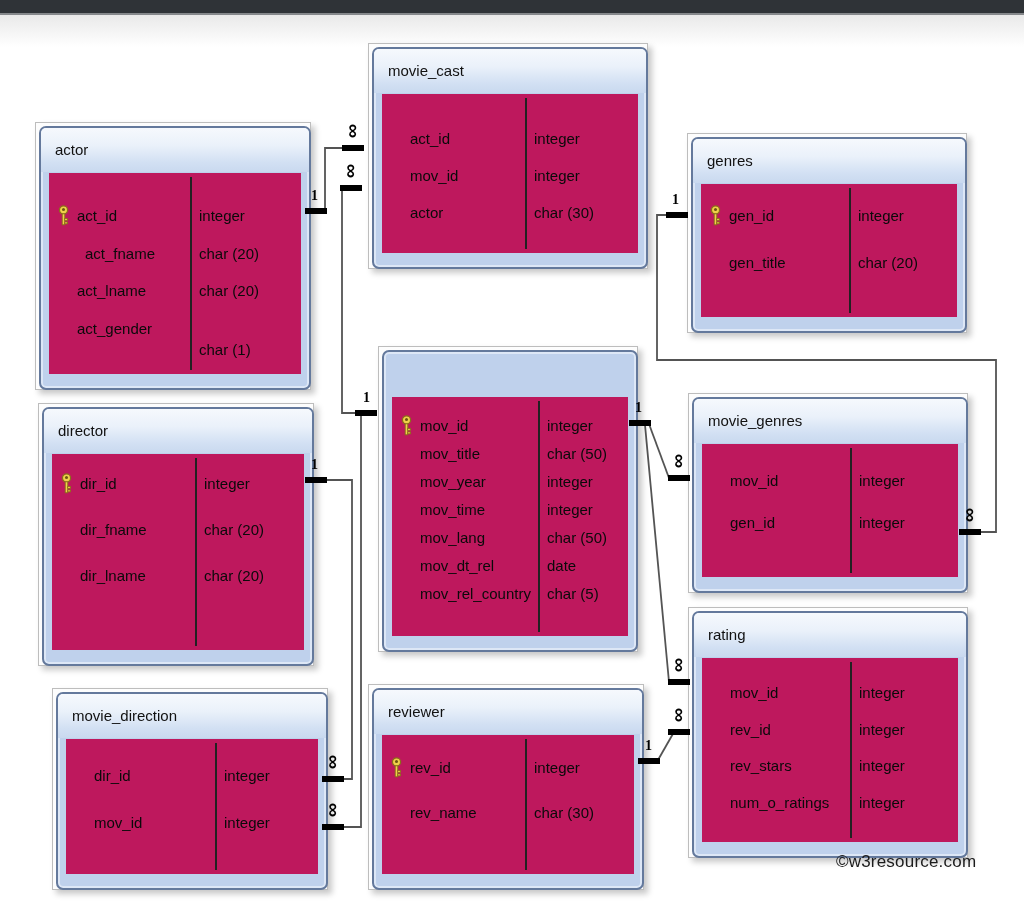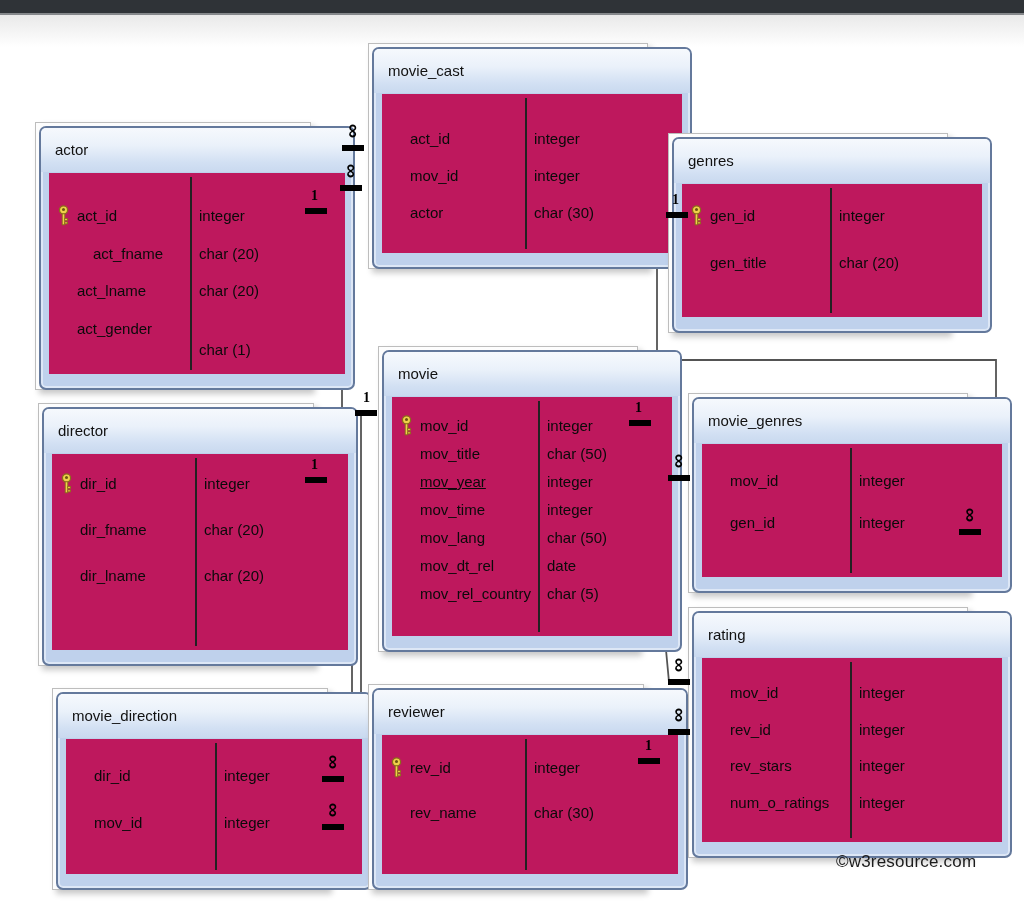--- a/index.html
+++ b/index.html
@@ -13,21 +13,20 @@
     background:linear-gradient(#e9e9e9,#ffffff);}
   
   .table-frame{
     position:absolute;background:#fdfdfd;border:1px solid #bdbdbd;padding:3px;
     box-shadow:4px 4px 6px rgba(0,0,0,0.22);
   }
   .table-inner{
     position:relative;width:100%;height:100%;
     border:2px solid #64799c;border-radius:7px;background:#bfd1ec;overflow:hidden;
     box-shadow:inset 0 0 0 2px #dde7f6;
-    padding-left:44px;
   }
   .table-header{
     position:absolute;left:0;top:0;right:0;height:44px;
     background:linear-gradient(#f6f9fd 0%, #eaf1fa 40%, #d2e0f3 78%, #c9d9ef 100%);
   }
   .table-title{
     position:absolute;left:14px;top:13px;font-size:15px;color:#111;white-space:nowrap;
   }
   .table-body{
     position:absolute;left:8px;right:8px;top:45px;bottom:14px;background:#be185d;
@@ -82,21 +81,21 @@
                   <circle cx="6.5" cy="5" r="4.1" fill="#f0d04a" stroke="#8a6d1a" stroke-width="1.3"></circle>
                   <circle cx="6.5" cy="4.4" r="1.5" fill="#6b5512"></circle>
                   <rect x="5.2" y="8.8" width="2.6" height="11" fill="#f0d04a" stroke="#8a6d1a" stroke-width="0.9"></rect>
                   <rect x="7.6" y="13.5" width="3" height="1.8" fill="#f0d04a" stroke="#8a6d1a" stroke-width="0.8"></rect>
                   <rect x="7.6" y="17" width="3" height="1.8" fill="#f0d04a" stroke="#8a6d1a" stroke-width="0.8"></rect>
                 </svg></span>
               <span class="field-name" style="left: 28px;">act_id</span>
               <span class="field-type" style="left: 150px;">integer</span>
             </div>
             <div class="table-row" style="top: 69px;">
-              <span class="field-name" style="left: 44px;">act_fname</span>
+              <span class="field-name" style="left: 36px;">act_fname</span>
               <span class="field-type" style="left: 150px;">char (20)</span>
             </div>
             <div class="table-row" style="top: 106px;">
               <span class="field-name" style="left: 28px;">act_lname</span>
               <span class="field-type" style="left: 150px;">char (20)</span>
             </div>
             <div class="table-row" style="top: 144px;">
               <span class="field-name" style="left: 28px;">act_gender</span>
               <span class="field-type" style="left: 150px; margin-top: 21px;">char (1)</span>
             </div>
@@ -118,21 +117,21 @@
               <span class="field-name" style="left: 28px;">mov_id</span>
               <span class="field-type" style="left: 152px;">integer</span>
             </div>
             <div class="table-row" style="top: 107px;">
               <span class="field-name" style="left: 28px;">actor</span>
               <span class="field-type" style="left: 152px;">char (30)</span>
             </div>
           </div>
         </div>
       </div>
-      <div class="table-frame" style="left: 668px; top: 133px; width: 272px; height: 192px;">
+      <div class="table-frame" style="left: 687px; top: 133px; width: 272px; height: 192px;">
         <div class="table-inner">
           <div class="table-header">
             <div class="table-title">genres</div>
           </div>
           <div class="table-body">
             <div class="table-divider" style="left: 148px;"></div>
             <div class="table-row" style="top: 20px;">
               <span class="key-icon" style="left: 8px;"><svg viewBox="0 0 13 21" width="13" height="21">
                   <circle cx="6.5" cy="5" r="4.1" fill="#f0d04a" stroke="#8a6d1a" stroke-width="1.3"></circle>
                   <circle cx="6.5" cy="4.4" r="1.5" fill="#6b5512"></circle>
@@ -145,42 +144,39 @@
             </div>
             <div class="table-row" style="top: 67px;">
               <span class="field-name" style="left: 28px;">gen_title</span>
               <span class="field-type" style="left: 157px;">char (20)</span>
             </div>
           </div>
         </div>
       </div>
       <div class="table-frame" style="left: 378px; top: 346px; width: 252px; height: 298px;">
         <div class="table-inner">
-          <div class="table-header">
-            <div class="table-title">movie</div>
-          </div>
           <div class="table-body">
             <div class="table-divider" style="left: 146px;"></div>
             <div class="table-row" style="top: 17px;">
               <span class="key-icon" style="left: 8px;"><svg viewBox="0 0 13 21" width="13" height="21">
                   <circle cx="6.5" cy="5" r="4.1" fill="#f0d04a" stroke="#8a6d1a" stroke-width="1.3"></circle>
                   <circle cx="6.5" cy="4.4" r="1.5" fill="#6b5512"></circle>
                   <rect x="5.2" y="8.8" width="2.6" height="11" fill="#f0d04a" stroke="#8a6d1a" stroke-width="0.9"></rect>
                   <rect x="7.6" y="13.5" width="3" height="1.8" fill="#f0d04a" stroke="#8a6d1a" stroke-width="0.8"></rect>
                   <rect x="7.6" y="17" width="3" height="1.8" fill="#f0d04a" stroke="#8a6d1a" stroke-width="0.8"></rect>
                 </svg></span>
               <span class="field-name" style="left: 28px;">mov_id</span>
               <span class="field-type" style="left: 155px;">integer</span>
             </div>
             <div class="table-row" style="top: 45px;">
               <span class="field-name" style="left: 28px;">mov_title</span>
               <span class="field-type" style="left: 155px;">char (50)</span>
             </div>
             <div class="table-row" style="top: 73px;">
-              <span class="field-name" style="left: 28px; text-decoration: underline;">mov_year</span>
+              <span class="field-name" style="left: 28px;">mov_year</span>
               <span class="field-type" style="left: 155px;">integer</span>
             </div>
             <div class="table-row" style="top: 101px;">
               <span class="field-name" style="left: 28px;">mov_time</span>
               <span class="field-type" style="left: 155px;">integer</span>
             </div>
             <div class="table-row" style="top: 129px;">
               <span class="field-name" style="left: 28px;">mov_lang</span>
               <span class="field-type" style="left: 155px;">char (50)</span>
             </div>

